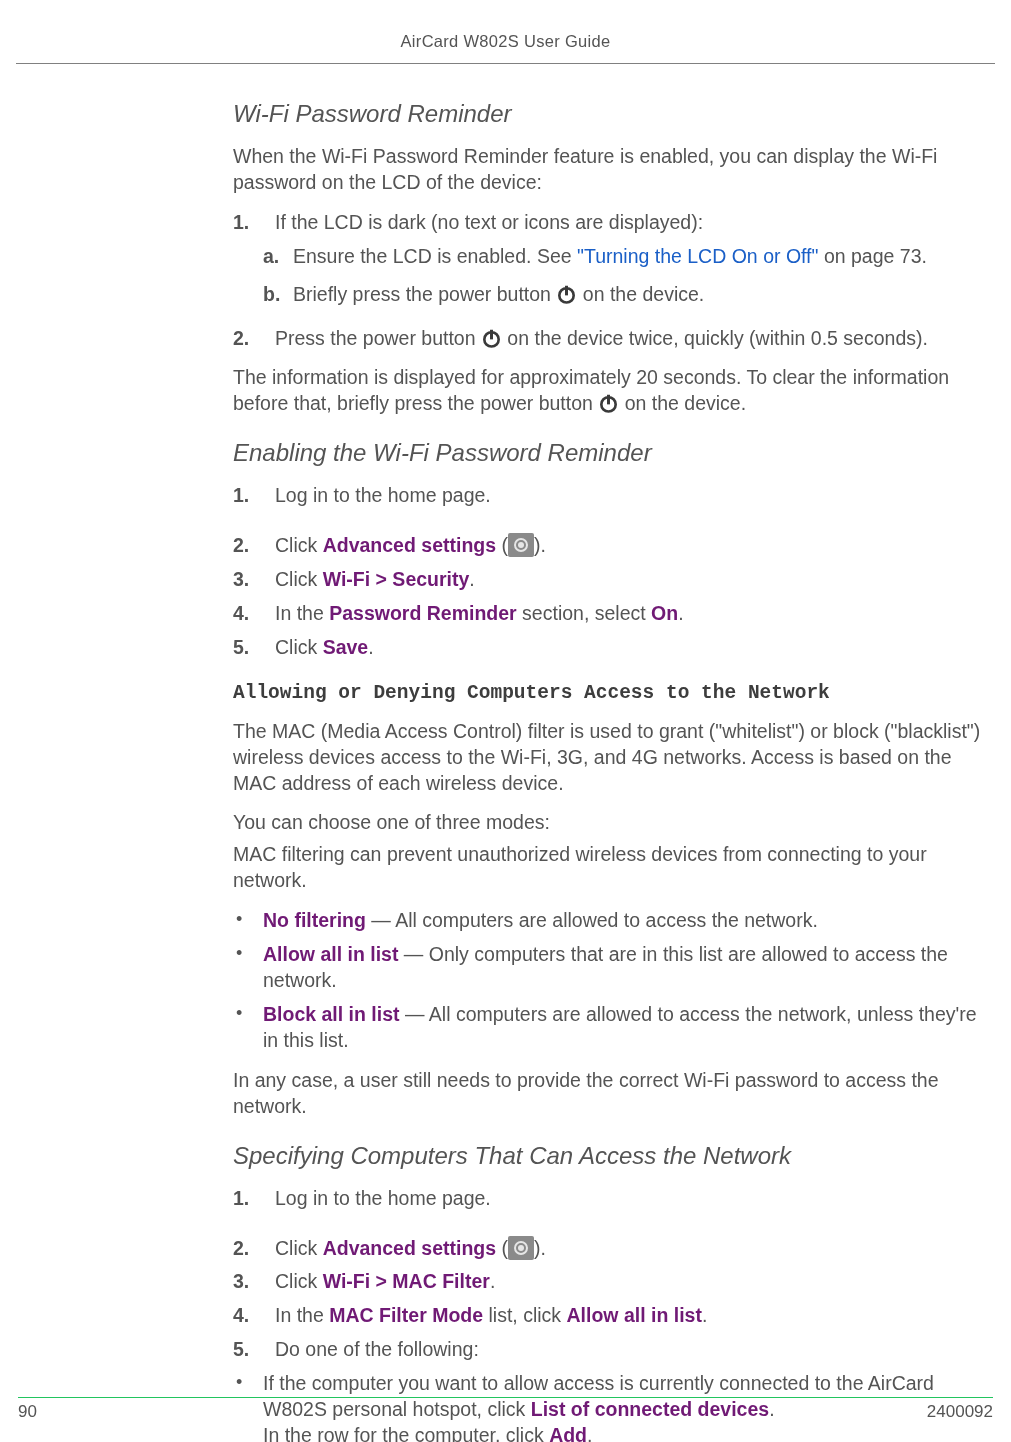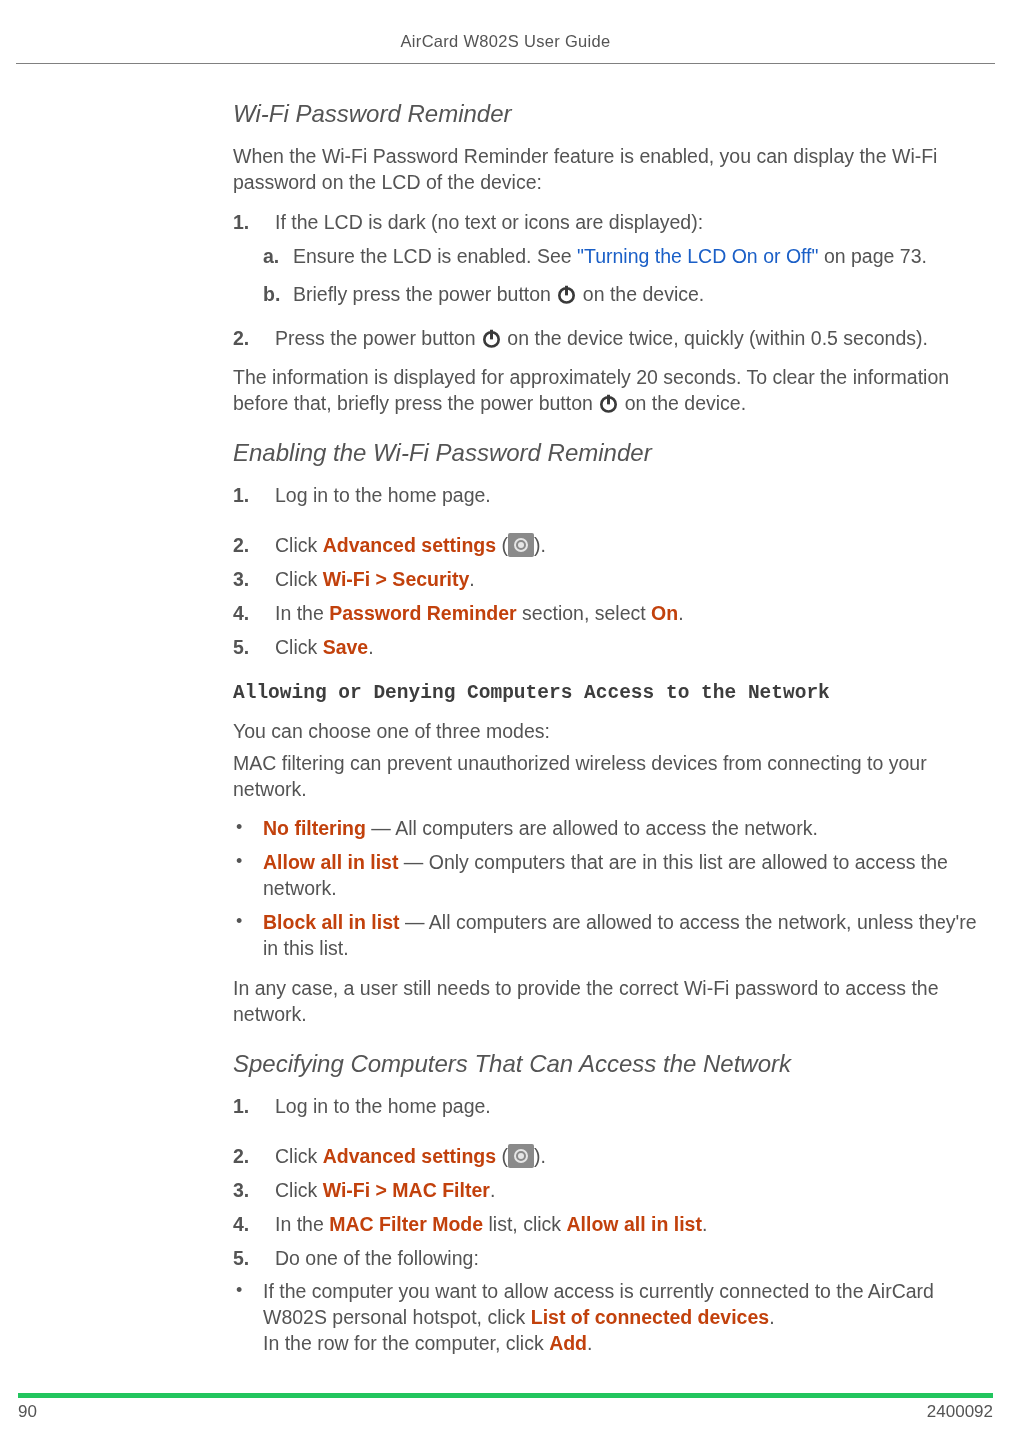--- a/index.html
+++ b/index.html
@@ -76,21 +76,21 @@
       color: #545454;
       text-align: left;
       padding-left: 3px;
     }
     .list-bullet .body { flex: 1; }
     .link {
       color: #1a5fc7;
     }
     .boldish {
       font-weight: bold;
-      color: #c2410c;
+      color: #701a75;
     }
     .section-head {
       font-weight: bold;
       font-size: 19.5px;
       color: #3d3d3d;
       margin-top: 20px;
       margin-bottom: 12px;
       font-family: Liberation Mono, monospace;
     }
     .power-icon {
@@ -123,21 +123,21 @@
       left:10px; top:9px;
       width:6px; height:6px;
       background:#e6e6e6;
       border-radius:50%;
     }
     .footer {
       position: absolute;
       bottom: 20px;
       left: 18px;
       right: 18px;
-      border-top: 5px solid #22c55e;
+      border-top: 1px solid #22c55e;
       padding-top: 4px;
       display: flex;
       justify-content: space-between;
       font-size: 17px;
       color: #545454;
     }
     .gap-s { height: 6px; }
     .gap-m { height: 16px; }
   </style>
 </head>
@@ -224,20 +224,21 @@
     </div>
   </div>
   <div class="list-num">
     <div class="num">5.</div>
     <div class="body">
       <span>Click </span><span class="boldish">Save</span><span>.</span>
     </div>
   </div>
 
   <div class="section-head">Allowing or Denying Computers Access to the Network</div>
+  <div class="para">The MAC (Media Access Control) filter is used to grant ("whitelist") or block ("blacklist") wireless devices access to the Wi-Fi, 3G, and 4G networks. Access is based on the MAC address of each wireless device.</div>
   <div class="para" style="margin-bottom:6px">You can choose one of three modes:</div>
   <div class="para">MAC filtering can prevent unauthorized wireless devices from connecting to your network.</div>
 
   <div class="list-bullet">
     <div class="dot">•</div>
     <div class="body">
       <span class="boldish">No filtering</span><span> — All computers are allowed to access the network.</span>
     </div>
   </div>
   <div class="list-bullet">

